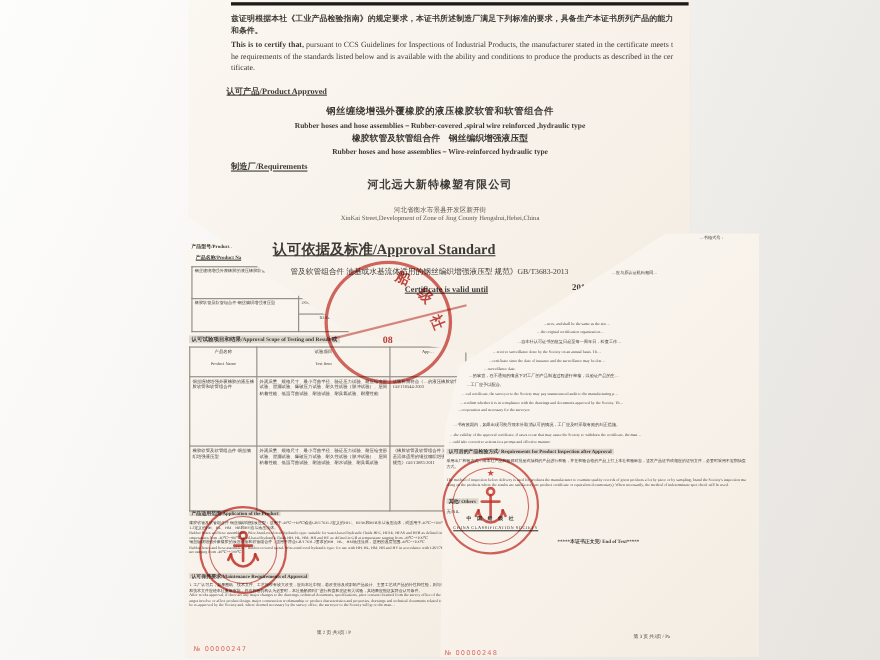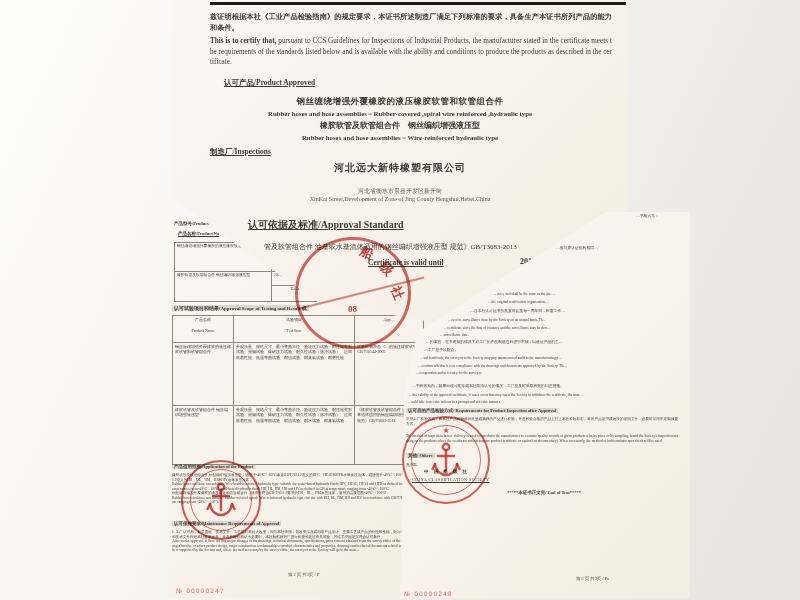--- a/index.html
+++ b/index.html
@@ -49,32 +49,32 @@
 <body>
 
 <div id="stage">
 
   <div class="page" id="p1">
     <div class="bar"></div>
 
     <div class="blk fs7" style="left:38px;right:16px;top:36px;"><span class="b">This is to certify that,</span><span> pursuant to CCS Guidelines for Inspections of Industrial Products, the manufacturer stated in the certificate meets the requirements of the standards listed below and is available with the ability and conditions to produce the products as described in the certificate.</span></div>
     <div class="blk fs7 b" style="left:38px;right:16px;top:12px;">兹证明根据本社《工业产品检验指南》的规定要求，本证书所述制造厂满足下列标准的要求，具备生产本证书所列产品的能力和条件。</div>
 
-    <div class="ln b u" style="left:52px;top:78px;font-size:7.5px;">认可产品/Product Approved</div>
+    <div class="ln b u" style="left:34px;top:78px;font-size:7.5px;">认可产品/Product Approved</div>
     <div class="ln b ctr" style="top:96px;font-size:8.5px;letter-spacing:.5px;">钢丝缠绕增强外覆橡胶的液压橡胶软管和软管组合件</div>
     <div class="ln b ctr" style="top:109px;font-size:6.8px;">Rubber hoses and hose assemblies－Rubber-covered ,spiral wire reinforced ,hydraulic type</div>
     <div class="ln b ctr" style="top:120px;font-size:8px;">橡胶软管及软管组合件　钢丝编织增强液压型</div>
     <div class="ln b ctr" style="top:133px;font-size:6.8px;">Rubber hoses and hose assemblies－Wire-reinforced hydraulic type</div>
 
-    <div class="ln b u" style="left:38px;top:147px;font-size:7.5px;">制造厂/Inspections</div>
+    <div class="ln b u" style="left:38px;top:147px;font-size:7.5px;">制造厂/Requirements</div>
     <div class="ln b ctr" style="top:161px;font-size:10px;letter-spacing:1px;">河北远大新特橡塑有限公司</div>
     <div class="ln ctr" style="top:187px;font-size:6px;color:#5a564f;">河北省衡水市景县开发区新开街</div>
     <div class="ln ctr" style="top:196px;font-size:6px;color:#5a564f;">XinKai Street,Development of Zone of Jing County Hengshui,Hebei,China</div>
 
-    <div class="ln b u" style="left:76px;top:218px;font-size:10px;text-align:right;">认可依据及标准/Approval Standard</div>
+    <div class="ln b u" style="left:76px;top:218px;font-size:13px;text-align:right;">认可依据及标准/Approval Standard</div>
     <div class="ln" style="left:92px;top:242px;font-size:7px;">管及软管组合件 油基或水基流体适用的钢丝编织增强液压型 规范》GB/T3683-2013</div>
 
     <div class="ln b u" style="left:196px;top:258px;font-size:7.5px;padding-right:60px;">Certificate is valid until</div>
     <div class="ln b" style="left:348px;top:256px;font-size:8px;">2016 年 12 月 1</div>
   </div>
 
   <div class="page" id="p2">
     <div class="ln b t45" style="left:6px;top:3px;">产品型号/Product Mo</div>
     <div class="ln b u t45" style="left:10px;top:13px;">产品名称/Product Na</div>
 

